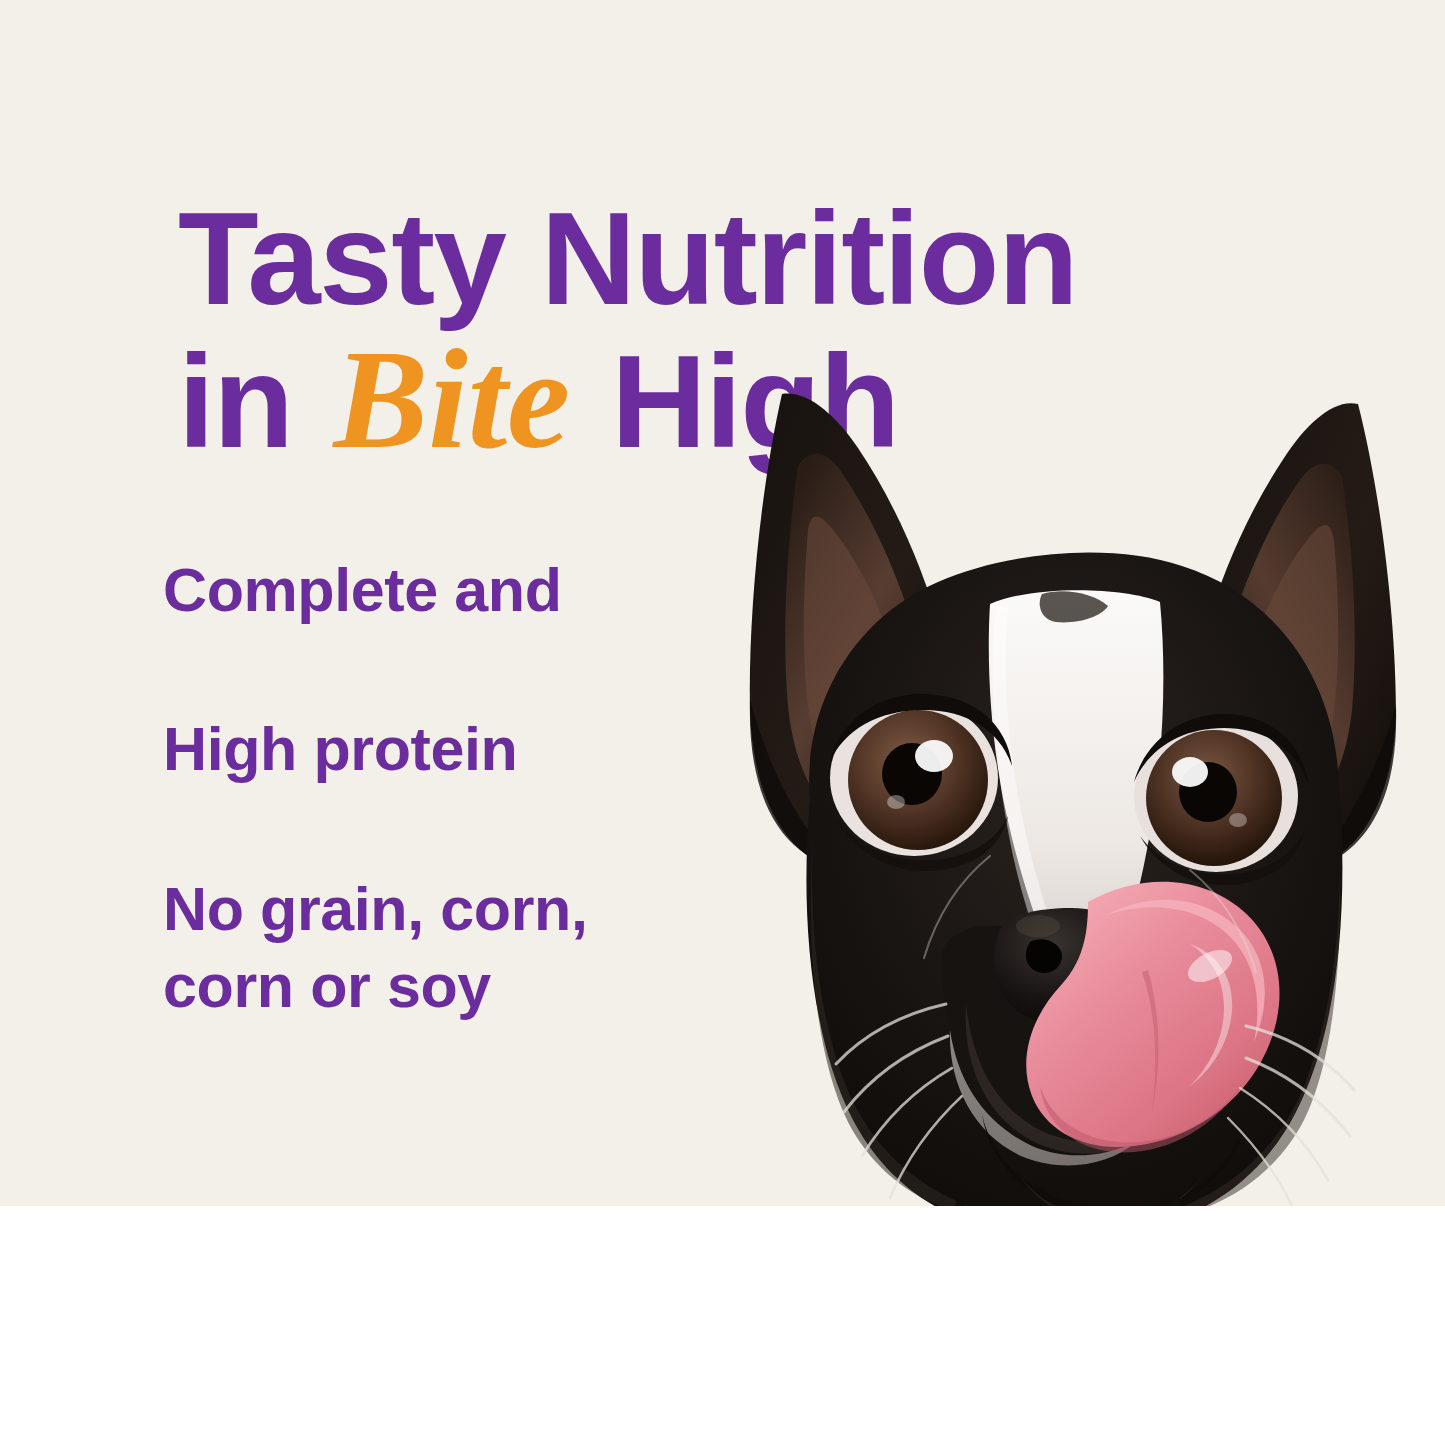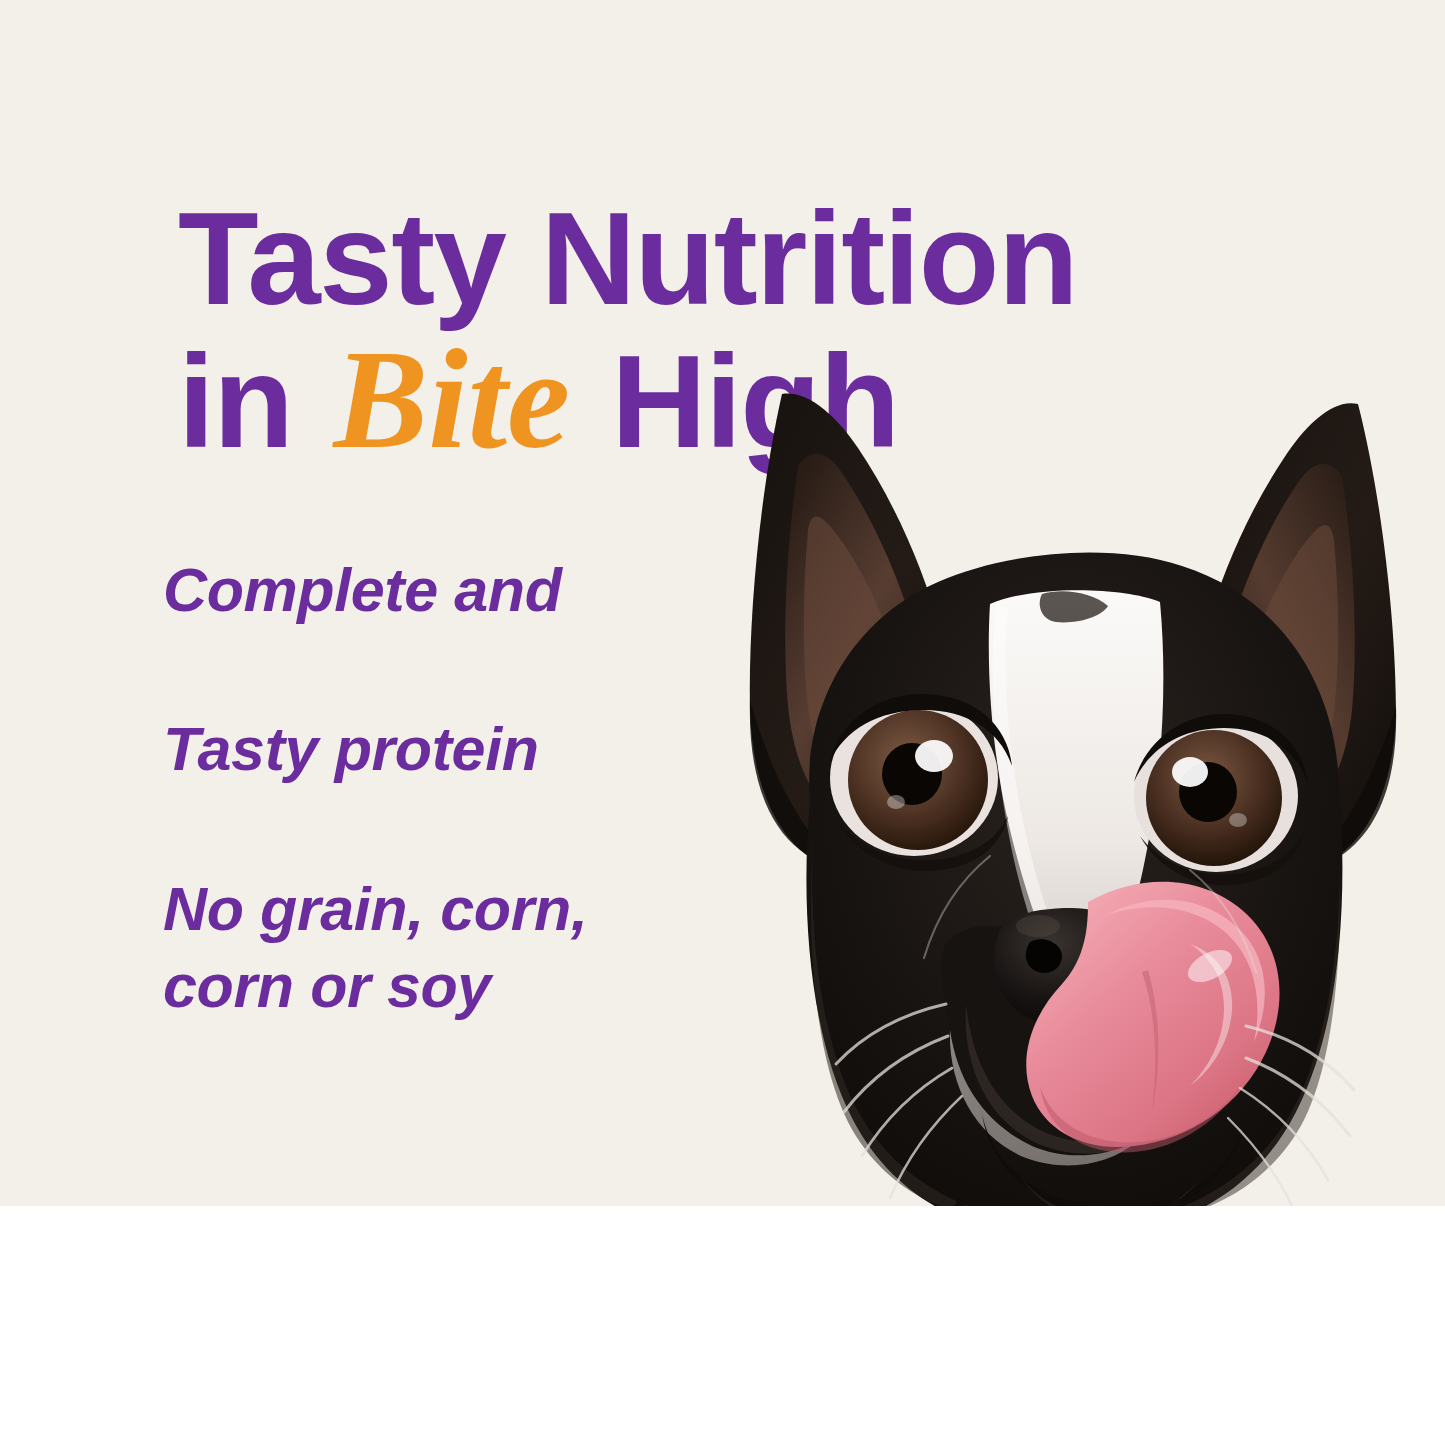--- a/index.html
+++ b/index.html
@@ -53,21 +53,20 @@
     width: 560px;
   }
   .benefit {
     color: #6B2D9E;
     font-family: "Liberation Sans", sans-serif;
     font-weight: bold;
     font-size: 61px;
     line-height: 1.27;
     letter-spacing: -0.4px;
     margin: 0 0 82px 0;
-    font-style: italic;
   }
   .benefit:last-child { margin-bottom: 7px; }
   .benefit .bl { display: block; white-space: nowrap; }
 
   
   #dog-photo {
     position: absolute;
     left: 690px;
     top: 370px;
     width: 760px;
@@ -85,21 +84,21 @@
     <span class="hl-line"><span>in </span><span class="word-every">Bite</span><span> High</span></span>
   </h1>
 
   <div id="benefits">
 
     <p class="benefit">
       <span class="bl">Complete and</span>
     </p>
 
     <p class="benefit">
-      <span class="bl">Tasty protein</span>
+      <span class="bl">High protein</span>
     </p>
 
     <p class="benefit">
       <span class="bl">No grain, corn,</span>
       <span class="bl">corn or soy</span>
     </p>
 
   </div>
 
   <div id="dog-photo">

